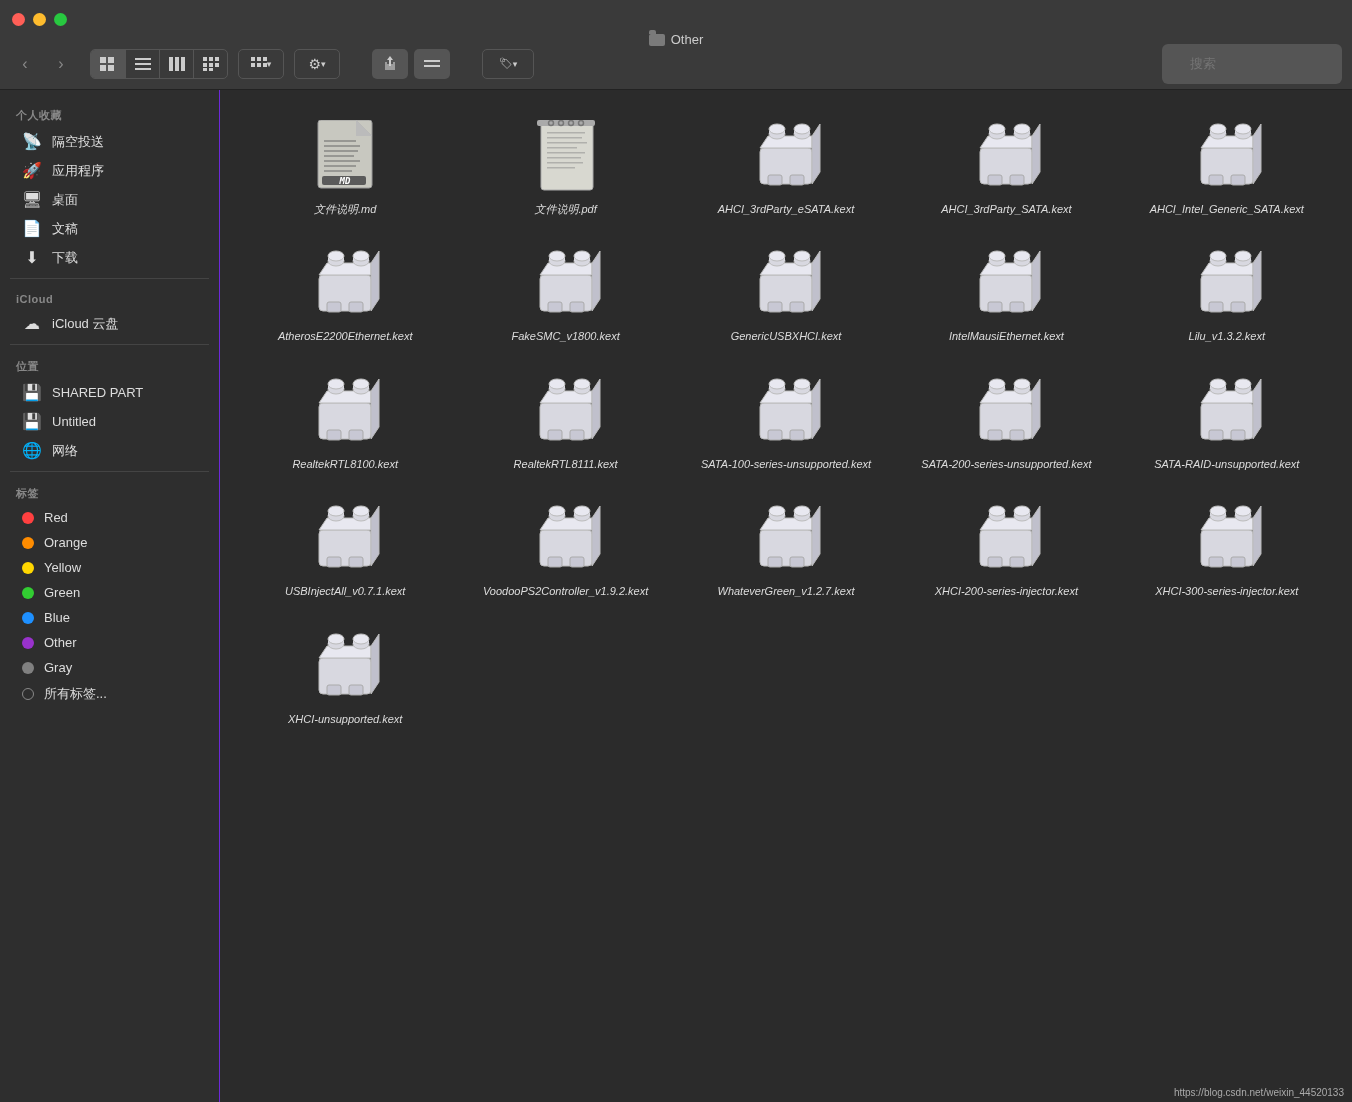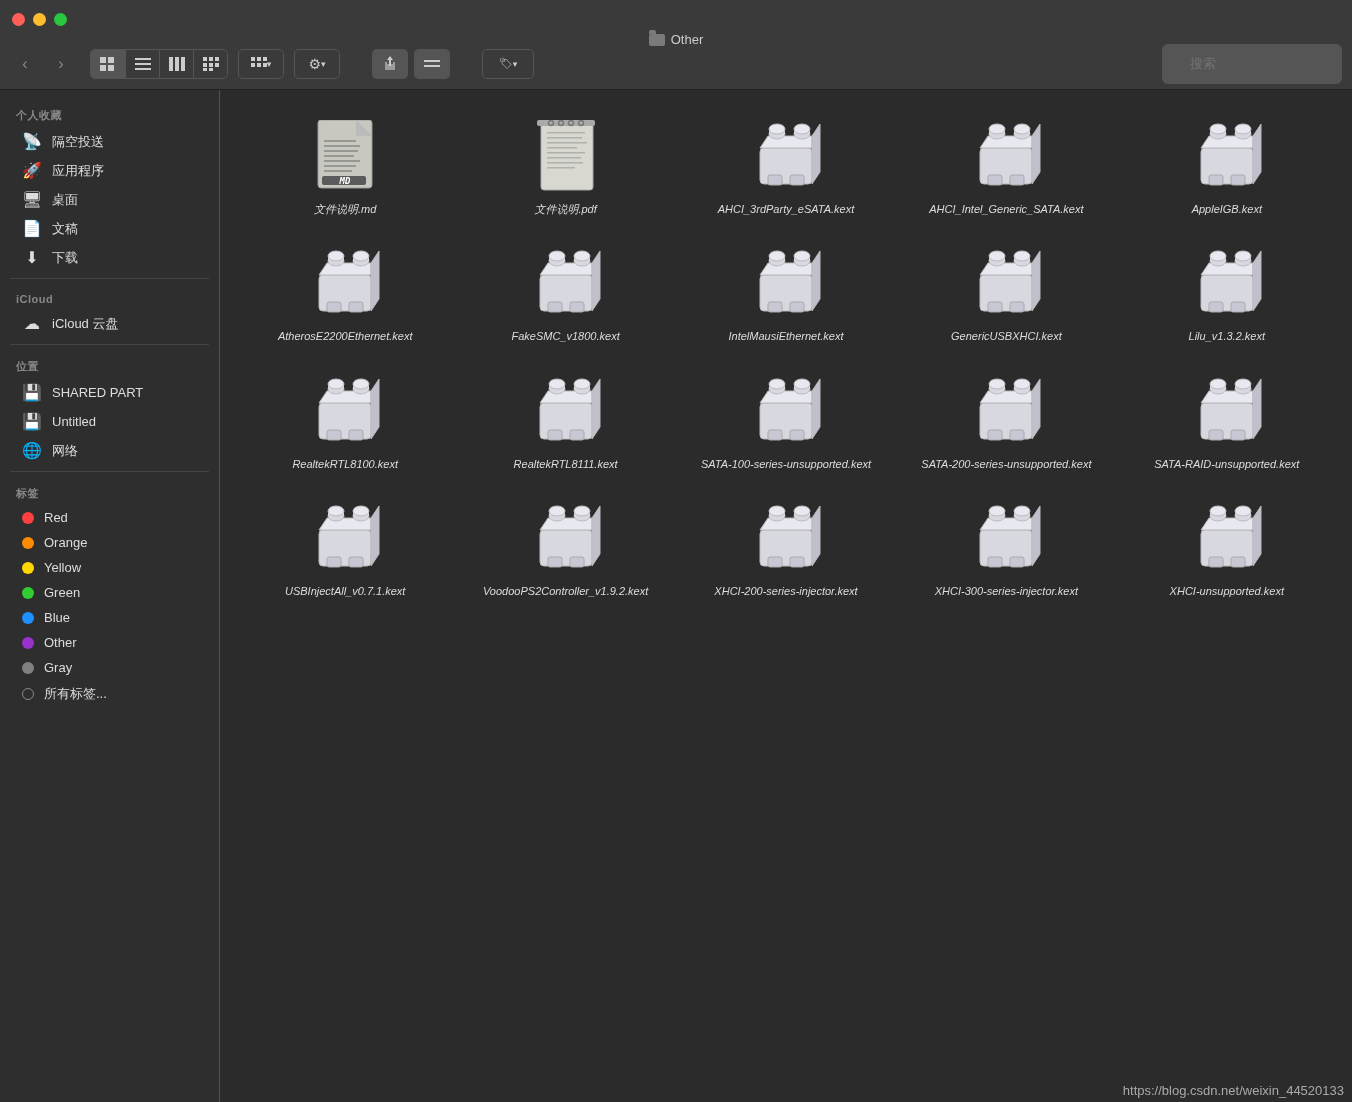--- a/index.html
+++ b/index.html
@@ -225,21 +225,21 @@
     
     ::-webkit-scrollbar { width: 6px; }
     ::-webkit-scrollbar-track { background: transparent; }
     ::-webkit-scrollbar-thumb { background: #555; border-radius: 3px; }
 
     
     .watermark {
       position: fixed;
       bottom: 4px;
       right: 8px;
-      font-size: 13px;
+      font-size: 10px;
       color: #aaa;
     }
   </style>
 </head>
 <body>
 
 <div class="titlebar">
   <div class="titlebar-buttons">
     <div class="traffic-light tl-close"></div>
     <div class="traffic-light tl-min"></div>
@@ -506,20 +506,42 @@
     <rect x="19" y="9" width="16" height="5" fill="#d8d8e0"></rect>
     <ellipse cx="27" cy="9" rx="8" ry="5" fill="#e8e8f0" stroke="#bbb" stroke-width="1"></ellipse>
 
     <ellipse cx="52" cy="14" rx="8" ry="5" fill="#d8d8e0" stroke="#bbb" stroke-width="1"></ellipse>
     <rect x="44" y="9" width="16" height="5" fill="#d8d8e0"></rect>
     <ellipse cx="52" cy="9" rx="8" ry="5" fill="#e8e8f0" stroke="#bbb" stroke-width="1"></ellipse>
 
     <rect x="18" y="55" width="14" height="10" rx="2" fill="#c8c8d4" stroke="#aaa" stroke-width="1"></rect>
     <rect x="40" y="55" width="14" height="10" rx="2" fill="#c8c8d4" stroke="#aaa" stroke-width="1"></rect>
   </svg></div>
+    <div class="file-item-name">AHCI_3rdParty_SATA.kext</div>
+  </div>
+        <div class="file-item">
+    <div><svg width="72" height="72" viewBox="0 0 72 72">
+
+    <rect x="10" y="28" width="52" height="36" rx="4" fill="#d8d8e0" stroke="#bbb" stroke-width="1"></rect>
+
+    <path d="M10 28 L18 16 L62 16 L62 28 Z" fill="#e8e8f0" stroke="#bbb" stroke-width="1"></path>
+
+    <path d="M62 16 L62 28 L62 64 L70 52 L70 4 Z" fill="#c0c0cc" stroke="#bbb" stroke-width="1"></path>
+
+    <ellipse cx="27" cy="14" rx="8" ry="5" fill="#d8d8e0" stroke="#bbb" stroke-width="1"></ellipse>
+    <rect x="19" y="9" width="16" height="5" fill="#d8d8e0"></rect>
+    <ellipse cx="27" cy="9" rx="8" ry="5" fill="#e8e8f0" stroke="#bbb" stroke-width="1"></ellipse>
+
+    <ellipse cx="52" cy="14" rx="8" ry="5" fill="#d8d8e0" stroke="#bbb" stroke-width="1"></ellipse>
+    <rect x="44" y="9" width="16" height="5" fill="#d8d8e0"></rect>
+    <ellipse cx="52" cy="9" rx="8" ry="5" fill="#e8e8f0" stroke="#bbb" stroke-width="1"></ellipse>
+
+    <rect x="18" y="55" width="14" height="10" rx="2" fill="#c8c8d4" stroke="#aaa" stroke-width="1"></rect>
+    <rect x="40" y="55" width="14" height="10" rx="2" fill="#c8c8d4" stroke="#aaa" stroke-width="1"></rect>
+  </svg></div>
     <div class="file-item-name">AHCI_Intel_Generic_SATA.kext</div>
   </div>
         <div class="file-item">
     <div><svg width="72" height="72" viewBox="0 0 72 72">
 
     <rect x="10" y="28" width="52" height="36" rx="4" fill="#d8d8e0" stroke="#bbb" stroke-width="1"></rect>
 
     <path d="M10 28 L18 16 L62 16 L62 28 Z" fill="#e8e8f0" stroke="#bbb" stroke-width="1"></path>
 
     <path d="M62 16 L62 28 L62 64 L70 52 L70 4 Z" fill="#c0c0cc" stroke="#bbb" stroke-width="1"></path>
@@ -528,42 +550,20 @@
     <rect x="19" y="9" width="16" height="5" fill="#d8d8e0"></rect>
     <ellipse cx="27" cy="9" rx="8" ry="5" fill="#e8e8f0" stroke="#bbb" stroke-width="1"></ellipse>
 
     <ellipse cx="52" cy="14" rx="8" ry="5" fill="#d8d8e0" stroke="#bbb" stroke-width="1"></ellipse>
     <rect x="44" y="9" width="16" height="5" fill="#d8d8e0"></rect>
     <ellipse cx="52" cy="9" rx="8" ry="5" fill="#e8e8f0" stroke="#bbb" stroke-width="1"></ellipse>
 
     <rect x="18" y="55" width="14" height="10" rx="2" fill="#c8c8d4" stroke="#aaa" stroke-width="1"></rect>
     <rect x="40" y="55" width="14" height="10" rx="2" fill="#c8c8d4" stroke="#aaa" stroke-width="1"></rect>
   </svg></div>
-    <div class="file-item-name">AppleIGB.kext</div>
-  </div>
-        <div class="file-item">
-    <div><svg width="72" height="72" viewBox="0 0 72 72">
-
-    <rect x="10" y="28" width="52" height="36" rx="4" fill="#d8d8e0" stroke="#bbb" stroke-width="1"></rect>
-
-    <path d="M10 28 L18 16 L62 16 L62 28 Z" fill="#e8e8f0" stroke="#bbb" stroke-width="1"></path>
-
-    <path d="M62 16 L62 28 L62 64 L70 52 L70 4 Z" fill="#c0c0cc" stroke="#bbb" stroke-width="1"></path>
-
-    <ellipse cx="27" cy="14" rx="8" ry="5" fill="#d8d8e0" stroke="#bbb" stroke-width="1"></ellipse>
-    <rect x="19" y="9" width="16" height="5" fill="#d8d8e0"></rect>
-    <ellipse cx="27" cy="9" rx="8" ry="5" fill="#e8e8f0" stroke="#bbb" stroke-width="1"></ellipse>
-
-    <ellipse cx="52" cy="14" rx="8" ry="5" fill="#d8d8e0" stroke="#bbb" stroke-width="1"></ellipse>
-    <rect x="44" y="9" width="16" height="5" fill="#d8d8e0"></rect>
-    <ellipse cx="52" cy="9" rx="8" ry="5" fill="#e8e8f0" stroke="#bbb" stroke-width="1"></ellipse>
-
-    <rect x="18" y="55" width="14" height="10" rx="2" fill="#c8c8d4" stroke="#aaa" stroke-width="1"></rect>
-    <rect x="40" y="55" width="14" height="10" rx="2" fill="#c8c8d4" stroke="#aaa" stroke-width="1"></rect>
-  </svg></div>
     <div class="file-item-name">AtherosE2200Ethernet.kext</div>
   </div>
         <div class="file-item">
     <div><svg width="72" height="72" viewBox="0 0 72 72">
 
     <rect x="10" y="28" width="52" height="36" rx="4" fill="#d8d8e0" stroke="#bbb" stroke-width="1"></rect>
 
     <path d="M10 28 L18 16 L62 16 L62 28 Z" fill="#e8e8f0" stroke="#bbb" stroke-width="1"></path>
 
     <path d="M62 16 L62 28 L62 64 L70 52 L70 4 Z" fill="#c0c0cc" stroke="#bbb" stroke-width="1"></path>
@@ -594,20 +594,42 @@
     <rect x="19" y="9" width="16" height="5" fill="#d8d8e0"></rect>
     <ellipse cx="27" cy="9" rx="8" ry="5" fill="#e8e8f0" stroke="#bbb" stroke-width="1"></ellipse>
 
     <ellipse cx="52" cy="14" rx="8" ry="5" fill="#d8d8e0" stroke="#bbb" stroke-width="1"></ellipse>
     <rect x="44" y="9" width="16" height="5" fill="#d8d8e0"></rect>
     <ellipse cx="52" cy="9" rx="8" ry="5" fill="#e8e8f0" stroke="#bbb" stroke-width="1"></ellipse>
 
     <rect x="18" y="55" width="14" height="10" rx="2" fill="#c8c8d4" stroke="#aaa" stroke-width="1"></rect>
     <rect x="40" y="55" width="14" height="10" rx="2" fill="#c8c8d4" stroke="#aaa" stroke-width="1"></rect>
   </svg></div>
+    <div class="file-item-name">GenericUSBXHCI.kext</div>
+  </div>
+        <div class="file-item">
+    <div><svg width="72" height="72" viewBox="0 0 72 72">
+
+    <rect x="10" y="28" width="52" height="36" rx="4" fill="#d8d8e0" stroke="#bbb" stroke-width="1"></rect>
+
+    <path d="M10 28 L18 16 L62 16 L62 28 Z" fill="#e8e8f0" stroke="#bbb" stroke-width="1"></path>
+
+    <path d="M62 16 L62 28 L62 64 L70 52 L70 4 Z" fill="#c0c0cc" stroke="#bbb" stroke-width="1"></path>
+
+    <ellipse cx="27" cy="14" rx="8" ry="5" fill="#d8d8e0" stroke="#bbb" stroke-width="1"></ellipse>
+    <rect x="19" y="9" width="16" height="5" fill="#d8d8e0"></rect>
+    <ellipse cx="27" cy="9" rx="8" ry="5" fill="#e8e8f0" stroke="#bbb" stroke-width="1"></ellipse>
+
+    <ellipse cx="52" cy="14" rx="8" ry="5" fill="#d8d8e0" stroke="#bbb" stroke-width="1"></ellipse>
+    <rect x="44" y="9" width="16" height="5" fill="#d8d8e0"></rect>
+    <ellipse cx="52" cy="9" rx="8" ry="5" fill="#e8e8f0" stroke="#bbb" stroke-width="1"></ellipse>
+
+    <rect x="18" y="55" width="14" height="10" rx="2" fill="#c8c8d4" stroke="#aaa" stroke-width="1"></rect>
+    <rect x="40" y="55" width="14" height="10" rx="2" fill="#c8c8d4" stroke="#aaa" stroke-width="1"></rect>
+  </svg></div>
     <div class="file-item-name">IntelMausiEthernet.kext</div>
   </div>
         <div class="file-item">
     <div><svg width="72" height="72" viewBox="0 0 72 72">
 
     <rect x="10" y="28" width="52" height="36" rx="4" fill="#d8d8e0" stroke="#bbb" stroke-width="1"></rect>
 
     <path d="M10 28 L18 16 L62 16 L62 28 Z" fill="#e8e8f0" stroke="#bbb" stroke-width="1"></path>
 
     <path d="M62 16 L62 28 L62 64 L70 52 L70 4 Z" fill="#c0c0cc" stroke="#bbb" stroke-width="1"></path>
@@ -616,42 +638,20 @@
     <rect x="19" y="9" width="16" height="5" fill="#d8d8e0"></rect>
     <ellipse cx="27" cy="9" rx="8" ry="5" fill="#e8e8f0" stroke="#bbb" stroke-width="1"></ellipse>
 
     <ellipse cx="52" cy="14" rx="8" ry="5" fill="#d8d8e0" stroke="#bbb" stroke-width="1"></ellipse>
     <rect x="44" y="9" width="16" height="5" fill="#d8d8e0"></rect>
     <ellipse cx="52" cy="9" rx="8" ry="5" fill="#e8e8f0" stroke="#bbb" stroke-width="1"></ellipse>
 
     <rect x="18" y="55" width="14" height="10" rx="2" fill="#c8c8d4" stroke="#aaa" stroke-width="1"></rect>
     <rect x="40" y="55" width="14" height="10" rx="2" fill="#c8c8d4" stroke="#aaa" stroke-width="1"></rect>
   </svg></div>
-    <div class="file-item-name">GenericUSBXHCI.kext</div>
-  </div>
-        <div class="file-item">
-    <div><svg width="72" height="72" viewBox="0 0 72 72">
-
-    <rect x="10" y="28" width="52" height="36" rx="4" fill="#d8d8e0" stroke="#bbb" stroke-width="1"></rect>
-
-    <path d="M10 28 L18 16 L62 16 L62 28 Z" fill="#e8e8f0" stroke="#bbb" stroke-width="1"></path>
-
-    <path d="M62 16 L62 28 L62 64 L70 52 L70 4 Z" fill="#c0c0cc" stroke="#bbb" stroke-width="1"></path>
-
-    <ellipse cx="27" cy="14" rx="8" ry="5" fill="#d8d8e0" stroke="#bbb" stroke-width="1"></ellipse>
-    <rect x="19" y="9" width="16" height="5" fill="#d8d8e0"></rect>
-    <ellipse cx="27" cy="9" rx="8" ry="5" fill="#e8e8f0" stroke="#bbb" stroke-width="1"></ellipse>
-
-    <ellipse cx="52" cy="14" rx="8" ry="5" fill="#d8d8e0" stroke="#bbb" stroke-width="1"></ellipse>
-    <rect x="44" y="9" width="16" height="5" fill="#d8d8e0"></rect>
-    <ellipse cx="52" cy="9" rx="8" ry="5" fill="#e8e8f0" stroke="#bbb" stroke-width="1"></ellipse>
-
-    <rect x="18" y="55" width="14" height="10" rx="2" fill="#c8c8d4" stroke="#aaa" stroke-width="1"></rect>
-    <rect x="40" y="55" width="14" height="10" rx="2" fill="#c8c8d4" stroke="#aaa" stroke-width="1"></rect>
-  </svg></div>
     <div class="file-item-name">Lilu_v1.3.2.kext</div>
   </div>
         <div class="file-item">
     <div><svg width="72" height="72" viewBox="0 0 72 72">
 
     <rect x="10" y="28" width="52" height="36" rx="4" fill="#d8d8e0" stroke="#bbb" stroke-width="1"></rect>
 
     <path d="M10 28 L18 16 L62 16 L62 28 Z" fill="#e8e8f0" stroke="#bbb" stroke-width="1"></path>
 
     <path d="M62 16 L62 28 L62 64 L70 52 L70 4 Z" fill="#c0c0cc" stroke="#bbb" stroke-width="1"></path>
@@ -814,20 +814,42 @@
     <rect x="19" y="9" width="16" height="5" fill="#d8d8e0"></rect>
     <ellipse cx="27" cy="9" rx="8" ry="5" fill="#e8e8f0" stroke="#bbb" stroke-width="1"></ellipse>
 
     <ellipse cx="52" cy="14" rx="8" ry="5" fill="#d8d8e0" stroke="#bbb" stroke-width="1"></ellipse>
     <rect x="44" y="9" width="16" height="5" fill="#d8d8e0"></rect>
     <ellipse cx="52" cy="9" rx="8" ry="5" fill="#e8e8f0" stroke="#bbb" stroke-width="1"></ellipse>
 
     <rect x="18" y="55" width="14" height="10" rx="2" fill="#c8c8d4" stroke="#aaa" stroke-width="1"></rect>
     <rect x="40" y="55" width="14" height="10" rx="2" fill="#c8c8d4" stroke="#aaa" stroke-width="1"></rect>
   </svg></div>
+    <div class="file-item-name">WhateverGreen_v1.2.7.kext</div>
+  </div>
+        <div class="file-item">
+    <div><svg width="72" height="72" viewBox="0 0 72 72">
+
+    <rect x="10" y="28" width="52" height="36" rx="4" fill="#d8d8e0" stroke="#bbb" stroke-width="1"></rect>
+
+    <path d="M10 28 L18 16 L62 16 L62 28 Z" fill="#e8e8f0" stroke="#bbb" stroke-width="1"></path>
+
+    <path d="M62 16 L62 28 L62 64 L70 52 L70 4 Z" fill="#c0c0cc" stroke="#bbb" stroke-width="1"></path>
+
+    <ellipse cx="27" cy="14" rx="8" ry="5" fill="#d8d8e0" stroke="#bbb" stroke-width="1"></ellipse>
+    <rect x="19" y="9" width="16" height="5" fill="#d8d8e0"></rect>
+    <ellipse cx="27" cy="9" rx="8" ry="5" fill="#e8e8f0" stroke="#bbb" stroke-width="1"></ellipse>
+
+    <ellipse cx="52" cy="14" rx="8" ry="5" fill="#d8d8e0" stroke="#bbb" stroke-width="1"></ellipse>
+    <rect x="44" y="9" width="16" height="5" fill="#d8d8e0"></rect>
+    <ellipse cx="52" cy="9" rx="8" ry="5" fill="#e8e8f0" stroke="#bbb" stroke-width="1"></ellipse>
+
+    <rect x="18" y="55" width="14" height="10" rx="2" fill="#c8c8d4" stroke="#aaa" stroke-width="1"></rect>
+    <rect x="40" y="55" width="14" height="10" rx="2" fill="#c8c8d4" stroke="#aaa" stroke-width="1"></rect>
+  </svg></div>
     <div class="file-item-name">XHCI-200-series-injector.kext</div>
   </div>
         <div class="file-item">
     <div><svg width="72" height="72" viewBox="0 0 72 72">
 
     <rect x="10" y="28" width="52" height="36" rx="4" fill="#d8d8e0" stroke="#bbb" stroke-width="1"></rect>
 
     <path d="M10 28 L18 16 L62 16 L62 28 Z" fill="#e8e8f0" stroke="#bbb" stroke-width="1"></path>
 
     <path d="M62 16 L62 28 L62 64 L70 52 L70 4 Z" fill="#c0c0cc" stroke="#bbb" stroke-width="1"></path>

